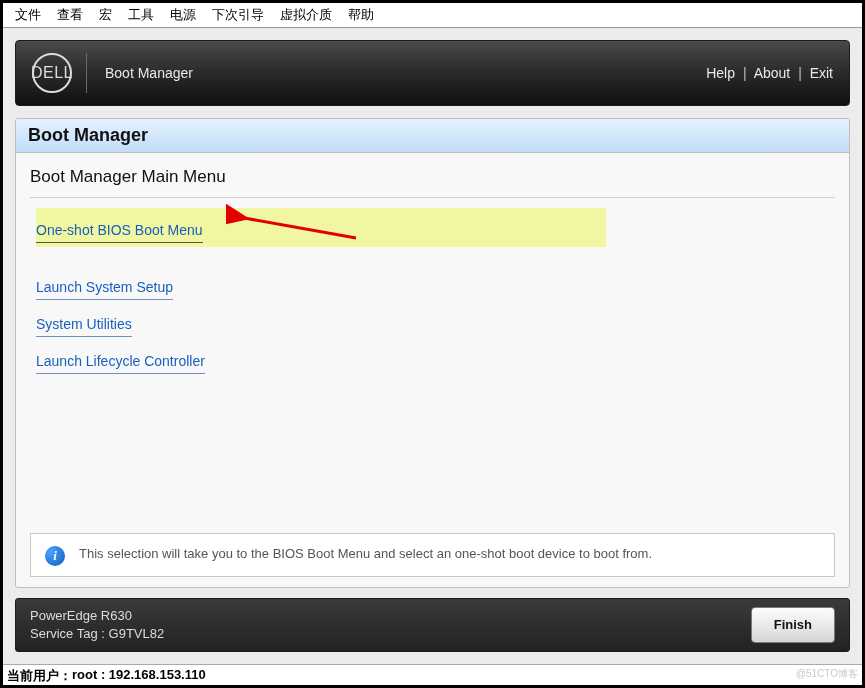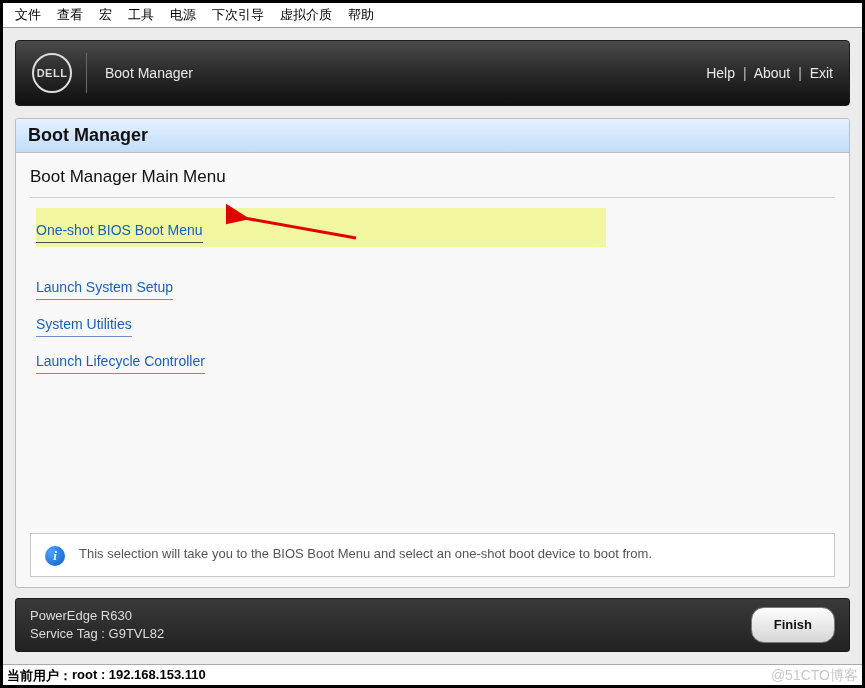--- a/index.html
+++ b/index.html
@@ -45,22 +45,22 @@
     align-items: center;
     padding: 0 16px;
     color: #e8e8e8;
     font-size: 14px;
   }
   .dell-logo {
     width: 40px; height: 40px;
     border: 2px solid #dcdcdc;
     border-radius: 50%;
     display: flex; align-items: center; justify-content: center;
-    font-size: 11px; color: #dcdcdc;
-    font-weight: bold;
+    font-size: 16px; color: #dcdcdc;
+    font-weight: normal;
     letter-spacing: 0.5px;
   }
   .dell-logo-sep {
     width: 1px; height: 40px;
     background: #6a6a6a;
     margin: 0 18px 0 14px;
   }
   .header-right {
     margin-left: auto;
     font-size: 14px;
@@ -155,40 +155,40 @@
     color: #dcdcdc;
     font-size: 13px;
     padding: 8px 14px;
     display: flex;
   }
   .footer-left { line-height: 1.4; }
   .finish-btn {
     margin-left: auto;
     background: linear-gradient(to bottom, #fdfdfd, #d6d6d6);
     border: 1px solid #7a7a7a;
-    border-radius: 13px;
+    border-radius: 4px;
     color: #111;
     font-weight: bold;
     font-size: 13px;
     padding: 4px 22px;
     cursor: pointer;
   }
   .status-line {
     background: #fff;
     font-size: 13px;
     padding: 2px 4px 0 4px;
     color: #000;
     display: flex;
     border-top: 1px solid #aaa;
   }
   .status-line .bold { font-weight: bold; }
   .watermark {
     margin-left: auto;
     color: #c8c8c8;
-    font-size: 14px;
+    font-size: 10px;
   }
 </style>
 </head>
 <body>
 
 <div class="outer-frame">
 
   <div class="menubar">
     <span class="m-item">文件</span>
     <span class="m-item">查看</span>

